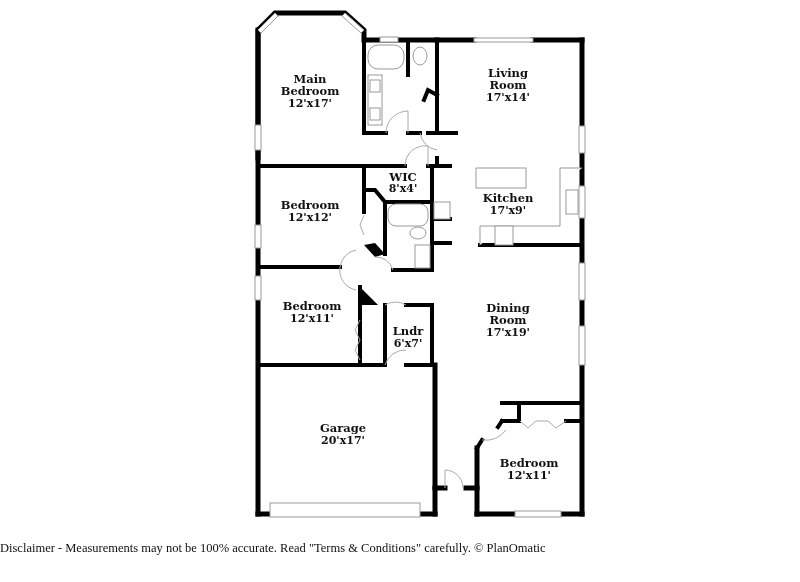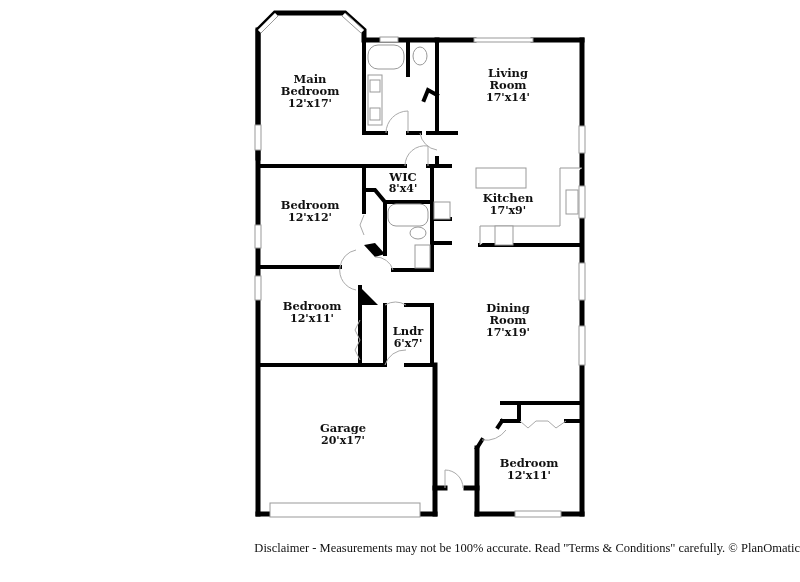--- a/index.html
+++ b/index.html
@@ -6,21 +6,21 @@
   body { width:800px; height:582px; position:relative; overflow:hidden; }
   #plan { position:absolute; left:0; top:0; width:800px; height:582px; }
   .wall { stroke:#000; stroke-width:5; fill:none; stroke-linecap:square; }
   .wall-thin { stroke:#000; stroke-width:4; fill:none; stroke-linecap:square; }
   .window { fill:#fff; stroke:#999; stroke-width:1; }
   .fixture { fill:#fff; stroke:#999; stroke-width:1; }
   .door { fill:none; stroke:#aaa; stroke-width:1; }
   .room-label { font-family:"DejaVu Serif", serif; font-weight:bold; font-size:11.5px; fill:#111; text-anchor:middle; }
   .room-dim { font-family:"DejaVu Serif", serif; font-weight:bold; font-size:11px; fill:#111; text-anchor:middle; }
   .disclaimer {
-    position:absolute; left:0; top:541px; width:800px; text-align:right;
+    position:absolute; left:0; top:541px; width:800px; text-align:left;
     font-family:"Liberation Serif", serif; font-size:12.5px; color:#111;
   }
 </style>
 </head>
 <body>
 
 <svg id="plan" viewBox="0 0 800 582" xmlns="http://www.w3.org/2000/svg">
 
   <g>
 

